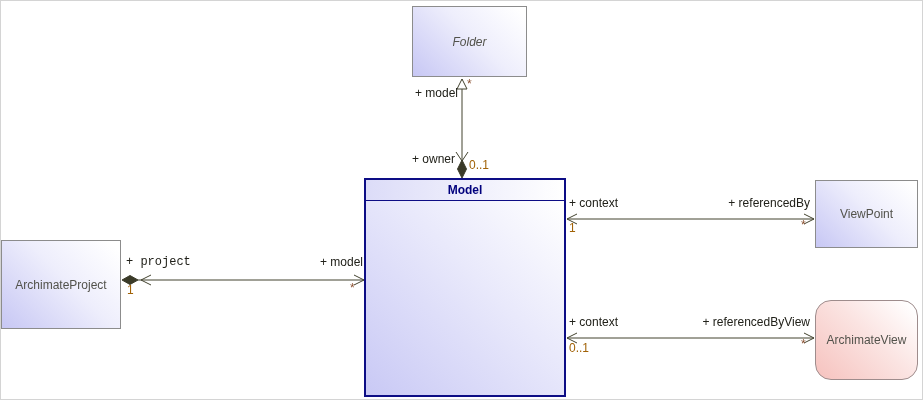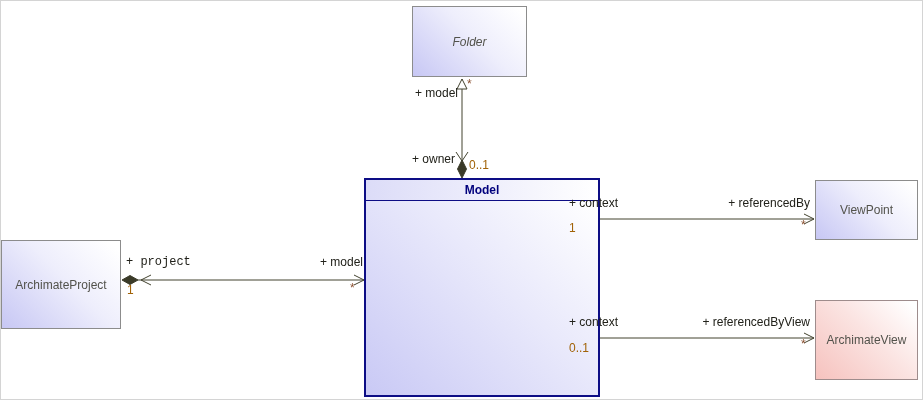--- a/index.html
+++ b/index.html
@@ -81,36 +81,36 @@
       <line class="wire" x1="567" y1="338" x2="814" y2="338"></line>
       <polyline class="wire" points="577,333 567,338 577,343"></polyline>
       <polyline class="wire" points="804,333 814,338 804,343"></polyline>
     </g>
   </svg>
 
   <div class="uml-class abstract" style="left:412px;top:6px;width:115px;height:71px;">
     <span class="cls-label">Folder</span>
   </div>
 
-  <div class="uml-class model" style="left:364px;top:178px;width:236px;height:219px;">
+  <div class="uml-class model" style="left:364px;top:178px;width:202px;height:219px;">
     <div class="model-title">
       <span>Model</span>
     </div>
     <div class="model-body"></div>
   </div>
 
   <div class="uml-class" style="left:1px;top:240px;width:120px;height:89px;">
     <span class="cls-label">ArchimateProject</span>
   </div>
 
-  <div class="uml-class" style="left:815px;top:180px;width:103px;height:60px;">
+  <div class="uml-class" style="left:815px;top:180px;width:103px;height:68px;">
     <span class="cls-label">ViewPoint</span>
   </div>
 
-  <div class="uml-class pink" style="left:815px;top:300px;width:103px;height:80px;">
+  <div class="uml-class pink" style="left:815px;top:300px;width:103px;height:80px;border-radius:16px;">
     <span class="cls-label">ArchimateView</span>
   </div>
 
   <span class="edge-label" style="left:408px;top:87px;width:50px;text-align:right;">+ model</span>
   <span class="edge-label mult-star" style="left:467px;top:78px;">*</span>
   <span class="edge-label" style="left:412px;top:153px;">+ owner</span>
   <span class="edge-label mult" style="left:469px;top:159px;">0..1</span>
 
   <span class="edge-label" style="left:126px;top:256px;font-family:Liberation Mono, monospace;">+ project</span>
   <span class="edge-label mult" style="left:127px;top:284px;">1</span>

